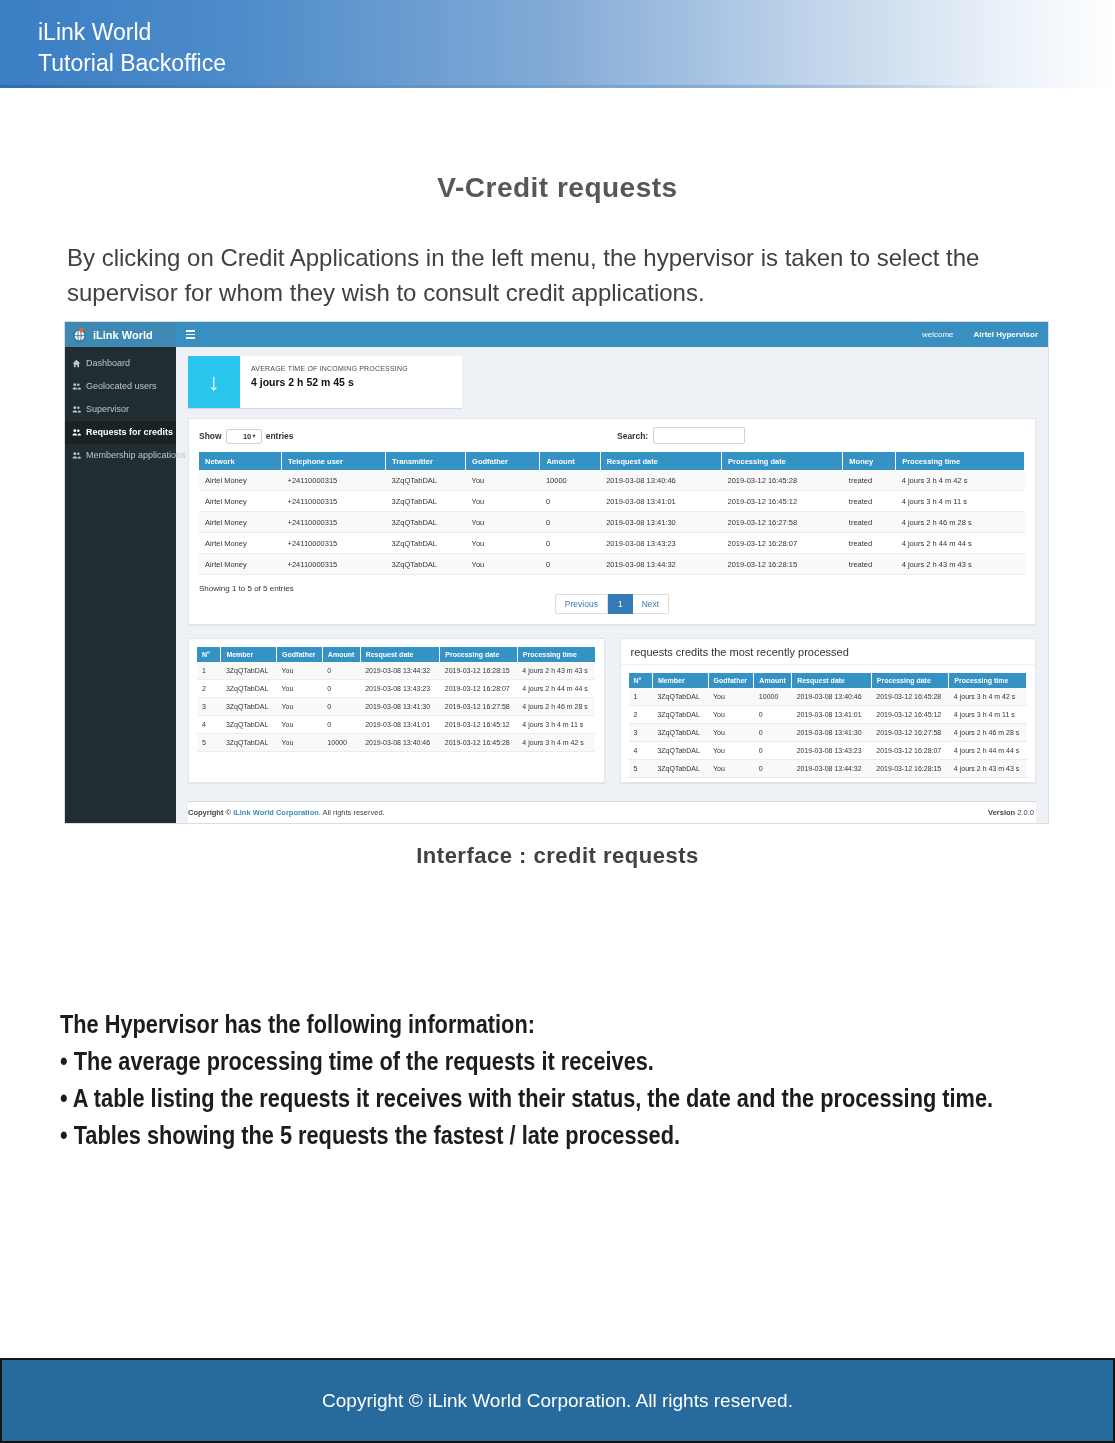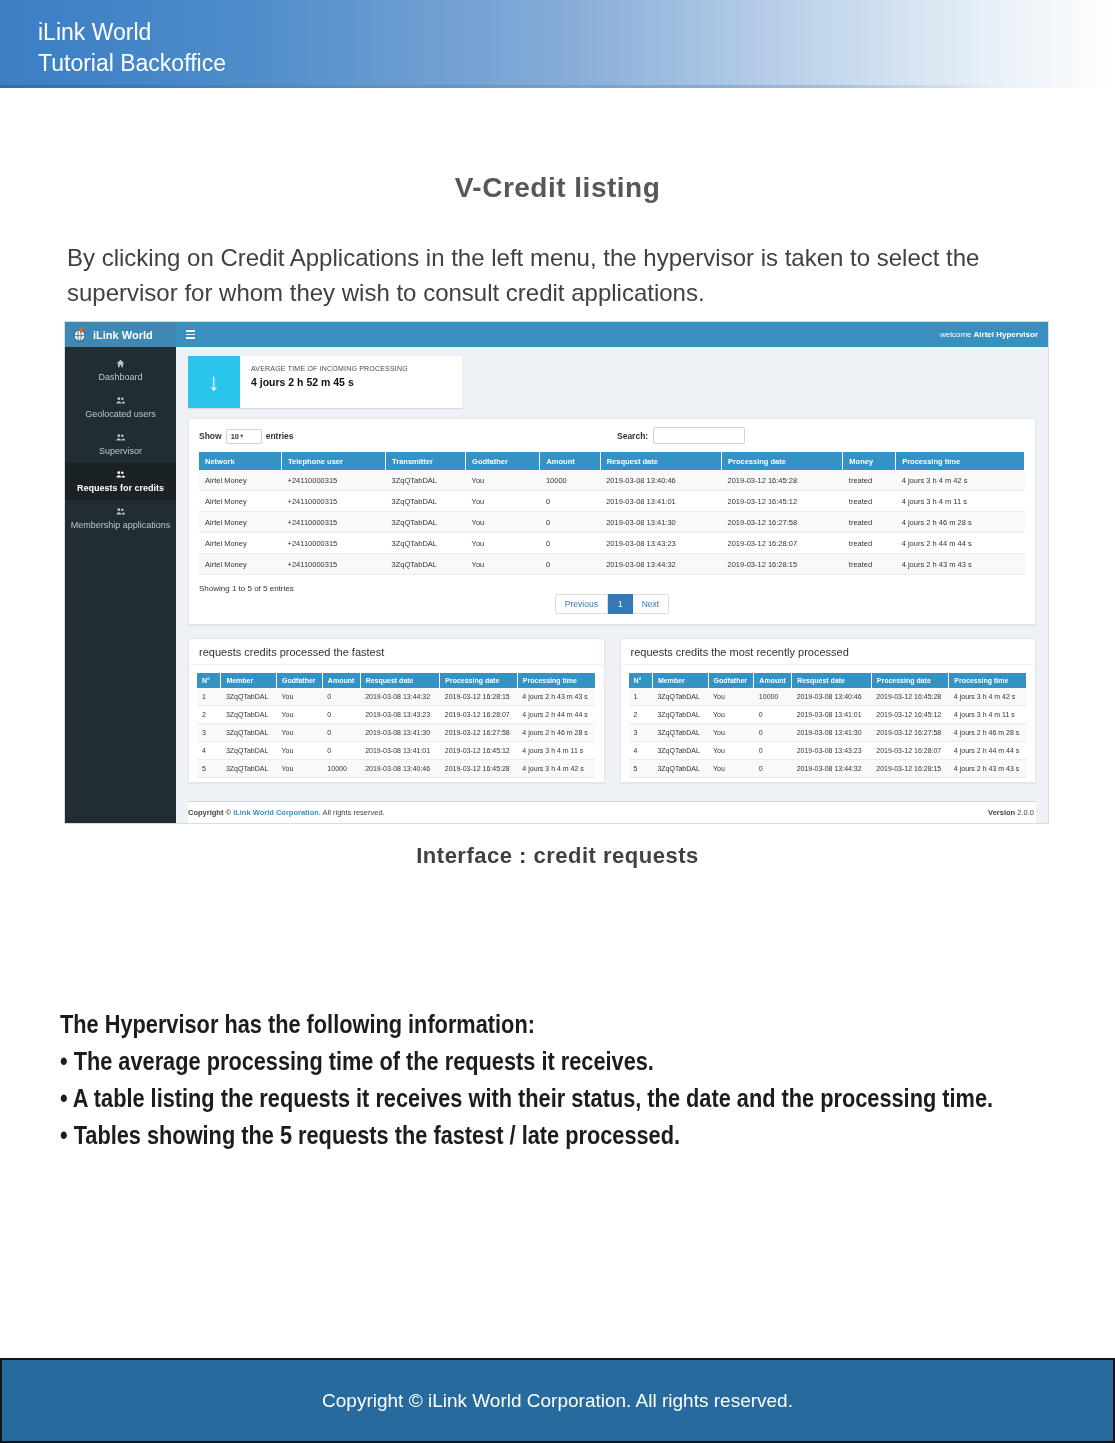--- a/index.html
+++ b/index.html
@@ -38,45 +38,45 @@
   .shot-topbar{ flex:0 0 25px; display:flex; }
   .logo{
     width:111px; background:#3d89b3; color:#fff; font-weight:bold; font-size:11px;
     display:flex; align-items:center; gap:6px; padding-left:7px;
   }
   .logo-icon svg{ display:block; }
   .navbar{ flex:1; background:#398fc0; display:flex; align-items:center; justify-content:space-between; padding:0 10px; }
   .hamburger{ display:inline-flex; flex-direction:column; gap:2px; cursor:pointer; }
   .hamburger i{ display:block; width:9px; height:1.5px; background:#fff; }
   .welcome{ color:#fff; font-size:8px; cursor:pointer; }
-  .welcome b{ margin-left:2px; }
+  .welcome b{ margin-left:20px; }
 
   .shot-body{ flex:1; display:flex; min-height:0; }
   .sidebar{ width:111px; background:#222d32; padding-top:5px; flex:0 0 111px; }
-  .side-item{ display:flex; align-items:center; gap:5px; padding:7px 19px; color:#b8c7ce; font-size:9px; cursor:pointer; line-height:1;flex-direction:column; }
+  .side-item{ display:flex; align-items:center; gap:5px; padding:7px 7px; color:#b8c7ce; font-size:9px; cursor:pointer; line-height:1; }
   .side-item.active{ background:#1a2226; color:#fff; font-weight:bold; }
   .s-icon{ display:inline-flex; }
   .s-icon svg{ width:9px; height:9px; fill:currentColor; }
   .s-label{ white-space:nowrap; }
 
   .main{ flex:1; min-width:0; padding:9px 12px 0; display:flex; flex-direction:column; }
 
   .stat-box{ width:274px; height:52px; background:#fff; display:flex; margin-bottom:10px; box-shadow:0 1px 1px rgba(0,0,0,.1); }
   .stat-icon{ flex:0 0 52px; background:#2ac4ec; color:#fff; font-size:24px; display:flex; align-items:center; justify-content:center; }
   .stat-text{ padding:9px 11px 0; }
   .stat-label{ font-size:7px; color:#4a4a4a; letter-spacing:.2px; }
   .stat-value{ font-size:10.5px; font-weight:bold; color:#101010; margin-top:4px; }
 
   .panel{ background:#fff; border:1px solid #e2e6ec; box-shadow:0 1px 1px rgba(0,0,0,.05); margin-bottom:13px; }
   .panel-title{ font-size:11px; color:#333; padding:7px 10px 6px; border-bottom:1px solid #eef1f4; }
   .panel-body{ padding:8px 10px 6px; }
 
   .controls{ position:relative; display:flex; align-items:center; font-size:8.5px; font-weight:bold; color:#333; margin-bottom:7px; height:18px; }
   .show-group{ display:flex; align-items:center; gap:4px; }
-  .select-box{ border:1px solid #ccd3da; border-radius:2px; background:#fff; width:36px; height:15px; display:inline-flex; align-items:center; justify-content:flex-start; padding:0 4px; font-size:7.5px; color:#333; cursor:pointer; }
+  .select-box{ border:1px solid #ccd3da; border-radius:2px; background:#fff; width:36px; height:15px; display:inline-flex; align-items:center; justify-content:flex-end; padding:0 4px; font-size:7.5px; color:#333; cursor:pointer; }
   .caret{ font-size:5.5px; color:#555; }
   .search-group{ position:absolute; left:418px; top:0; display:flex; align-items:center; gap:5px; }
   .search-input{ width:92px; height:17px; border:1px solid #ccd3da; border-radius:2px; outline:none; font-size:8px; padding:0 4px; }
 
   table.dt{ width:100%; border-collapse:collapse; table-layout:fixed; }
   table.dt th{
     background:#3492c5; color:#fff; text-align:left; font-size:7.5px; font-weight:bold;
     padding:4.5px 6px; border-right:1px solid rgba(255,255,255,.12); cursor:pointer;
     white-space:nowrap; overflow:hidden;
   }
@@ -129,21 +129,21 @@
 </head>
 <body>
 
 <div class="page-header">
   <div class="h-text">
     <div>iLink World</div>
     <div>Tutorial Backoffice</div>
   </div>
 </div>
 
-<div class="page-title">V-Credit listing</div>
+<div class="page-title">V-Credit requests</div>
 <div class="intro">By clicking on Credit Applications in the left menu, the hypervisor is taken to select the supervisor for whom they wish to consult credit applications.</div>
 
 <div class="shot">
 
   <div class="shot-topbar">
     <div class="logo">
       <span class="logo-icon">
         <svg width="15" height="15" viewBox="0 0 20 20">
           <circle cx="10" cy="11.5" r="7.5" fill="#eaf3f9" stroke="#2e618c" stroke-width="1.4"></circle>
           <path d="M2.6 11.5h14.8 M10 4.1c-3 2.2-3 12.6 0 14.8 M10 4.1c3 2.2 3 12.6 0 14.8" stroke="#2e618c" stroke-width="1" fill="none"></path>
@@ -330,21 +330,20 @@
           <div class="pagination">
             <span class="page-btn prev">Previous</span>
             <span class="page-btn active">1</span>
             <span class="page-btn next">Next</span>
           </div>
         </div>
       </div>
 
       <div class="bottom-row">
         <div class="panel">
-          <div class="panel-title">requests credits processed the fastest</div>
           <div class="panel-body">
             <table class="dt">
               <colgroup>
                 <col style="width:6%">
                   <col style="width:14%">
                   <col style="width:11.5%">
                   <col style="width:9.5%">
                 <col style="width:20%">
                   <col style="width:19.5%">
                   <col style="width:19.5%">

